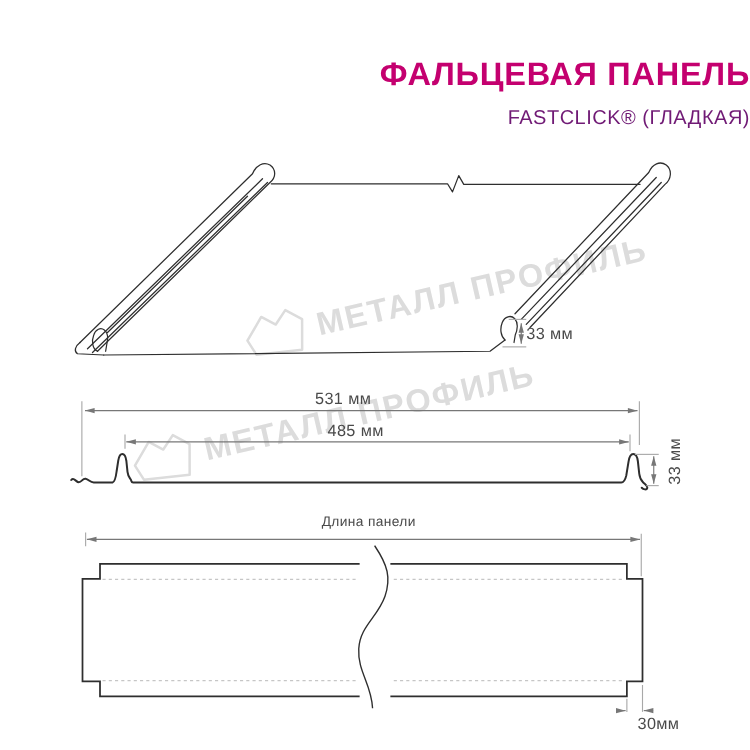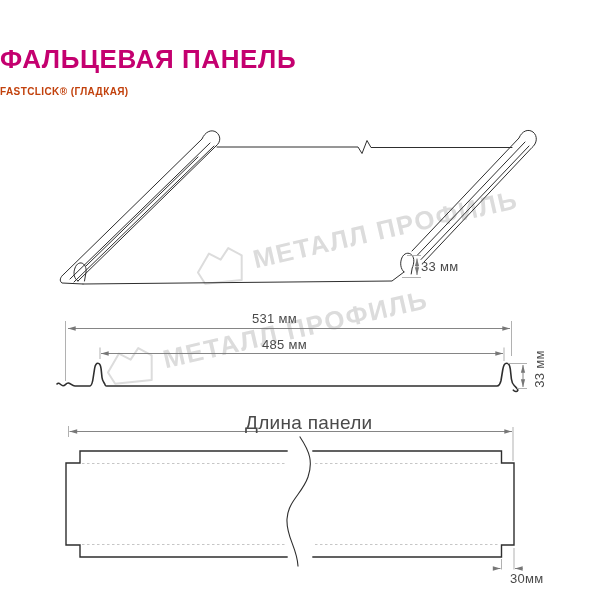--- a/index.html
+++ b/index.html
@@ -1,46 +1,46 @@
 <!DOCTYPE html>
 <html><head>
 <meta charset="utf-8">
 <style>
   html,body{margin:0;padding:0;}
   body{
     width:600px;height:600px;position:relative;background:#ffffff;overflow:hidden;
     font-family:"Liberation Sans",sans-serif;
   }
-  .hdr{position:absolute;left:0;right:0;text-align:left;}
+  .hdr{position:absolute;left:0;right:0;text-align:right;}
   .title{
     top:44px;font-size:26px;font-weight:800;letter-spacing:.6px;color:#c4006f;
   }
   .subtitle{
-    top:86px;font-size:10px;font-weight:700;letter-spacing:.4px;color:#c2410c;
+    top:86px;font-size:16px;font-weight:400;letter-spacing:.4px;color:#701a75;
   }
   .wm{
     position:absolute;display:flex;align-items:center;gap:9px;
     transform:rotate(-13deg);transform-origin:left center;
     color:#dcdcdc;font-size:26px;font-weight:700;letter-spacing:1.5px;white-space:nowrap;
     user-select:none;
   }
   .wm-a{left:196px;top:252px;}
   .wm-b{left:106px;top:352px;}
   .wm svg{flex:none;}
   svg.draw{position:absolute;left:0;top:0;}
   .lbl{
     position:absolute;color:#4a4a4a;font-size:13px;font-weight:400;letter-spacing:.3px;
     white-space:nowrap;
   }
   .lbl-33-3d{left:421px;top:259px;}
   .lbl-531{left:252px;top:311px;width:100px;}
   .lbl-485{left:262px;top:337px;width:100px;}
   .lbl-33-sec{left:532px;top:390px;width:42px;text-align:center;
     transform:rotate(-90deg);transform-origin:0 0;}
-  .lbl-length{left:245px;top:412px;width:100px;text-align:center;font-size:19px;}
+  .lbl-length{left:245px;top:412px;width:100px;text-align:center;font-size:11px;}
   .lbl-30{left:496px;top:571px;margin-left:14px;}
 </style>
 </head>
 <body>
 
 <div class="wm wm-a">
   <svg width="50" height="42" viewBox="0 0 100 84">
     <path d="M4,42 L34,10 L54,27 L74,8 L97,28 L86,76 L13,67 Z" fill="none" stroke="#dcdcdc" stroke-width="4" stroke-linejoin="round"></path>
   </svg>
   <span>МЕТАЛЛ ПРОФИЛЬ</span>

